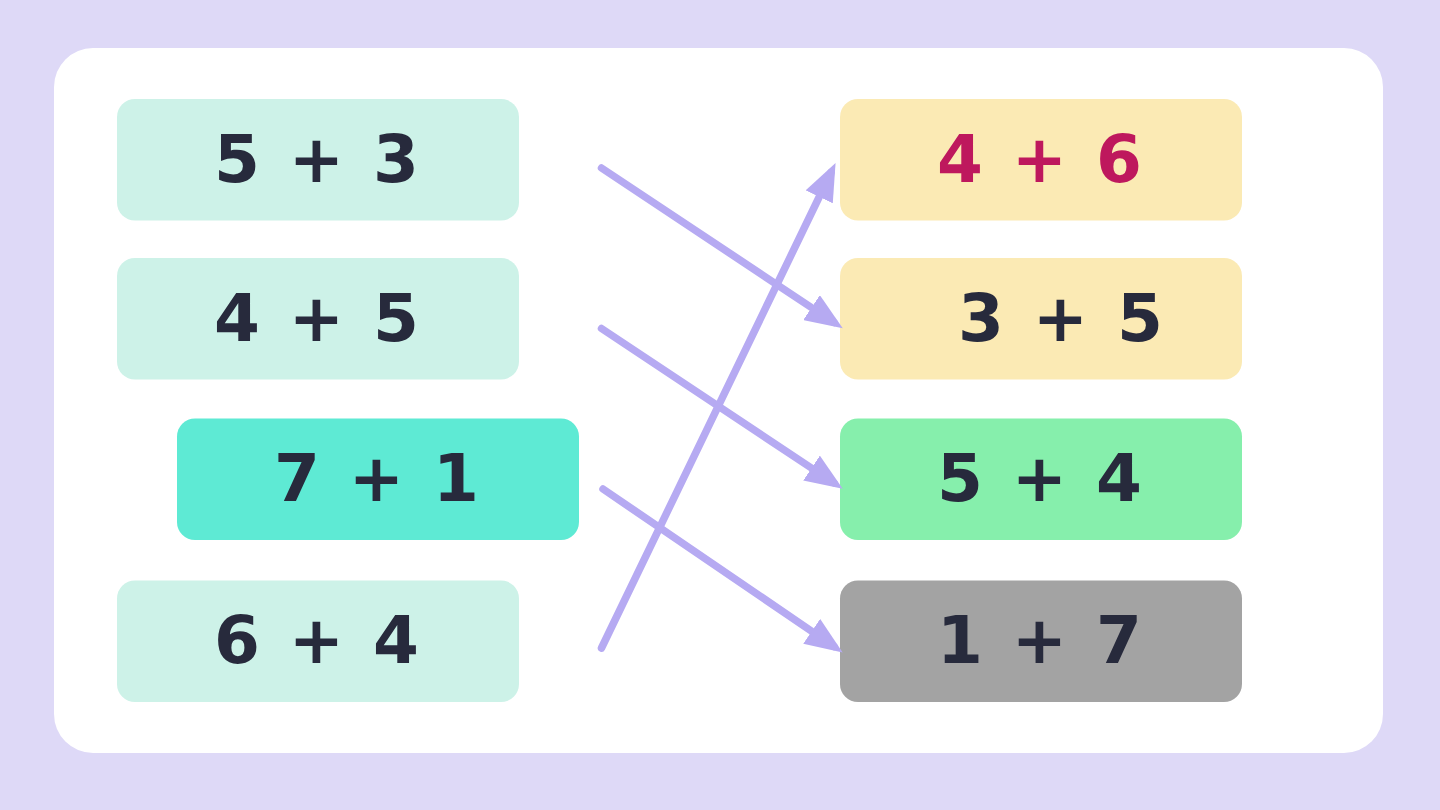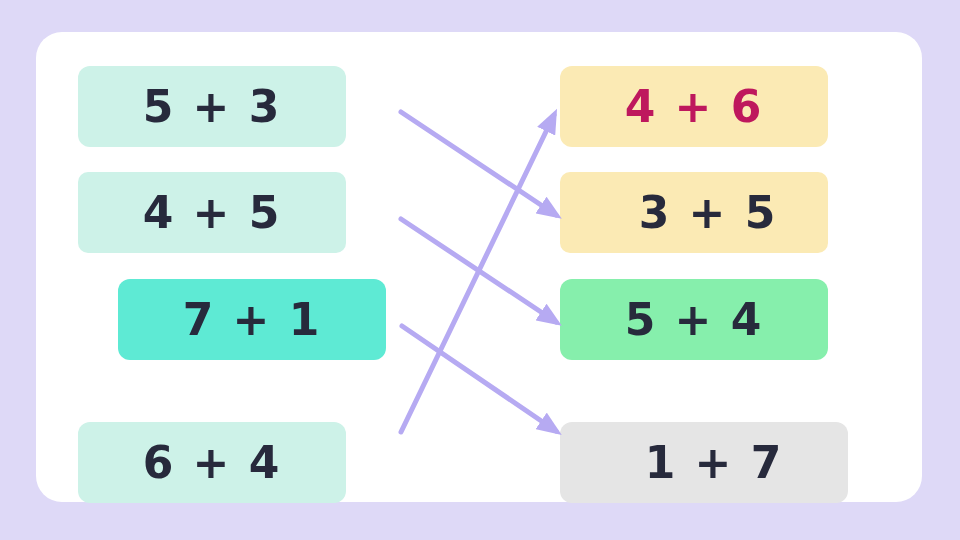--- a/index.html
+++ b/index.html
@@ -40,23 +40,23 @@
     position: absolute;
     left: 0;
     width: 268px;
     height: 81px;
     border-radius: 12px;
     display: flex;
     align-items: center;
     justify-content: center;
   }
   .card-row-0 { top: 0px;   }
-  .card-row-1 { top: 106px; border-radius: 10px; }
+  .card-row-1 { top: 106px; }
   .card-row-2 { top: 213px; }
-  .card-row-3 { top: 321px; margin-top: 35px; }
+  .card-row-3 { top: 321px; }
 
   .card.mint   { background: #cdf2e8; }
   .card.butter { background: #fbeab4; }
 
   .card-label {
     font-size: 44px;
     font-weight: bold;
     color: #272a3c;
     letter-spacing: 2px;
     line-height: 1;
@@ -97,21 +97,21 @@
     <div class="column" id="right-column">
       <div class="card butter card-row-0" style="background: rgb(251, 234, 180);">
         <span class="card-label" style="color: #be185d;">4 + 6</span>
       </div>
       <div class="card butter card-row-1" style="background: rgb(251, 234, 180);">
         <span class="card-label" style="color: rgb(39, 42, 60); margin-left: 28px;">3 + 5</span>
       </div>
       <div class="card butter card-row-2" style="background: #86efac;">
         <span class="card-label" style="color: rgb(39, 42, 60);">5 + 4</span>
       </div>
-      <div class="card butter card-row-3" style="background: #e5e5e5; padding-left: 20px;">
+      <div class="card butter card-row-3" style="background: #a3a3a3;">
         <span class="card-label" style="color: rgb(39, 42, 60);">1 + 7</span>
       </div>
     </div>
 
   </div>
 
   <svg id="links" viewBox="0 0 960 540" width="960" height="540">
     <defs>
       <marker id="arrowhead" markerWidth="5" markerHeight="4" refX="3.6" refY="2" orient="auto" markerUnits="strokeWidth">
         <path d="M0,0 L5,2 L0,4 Z" fill="#b6aaf2"></path>

